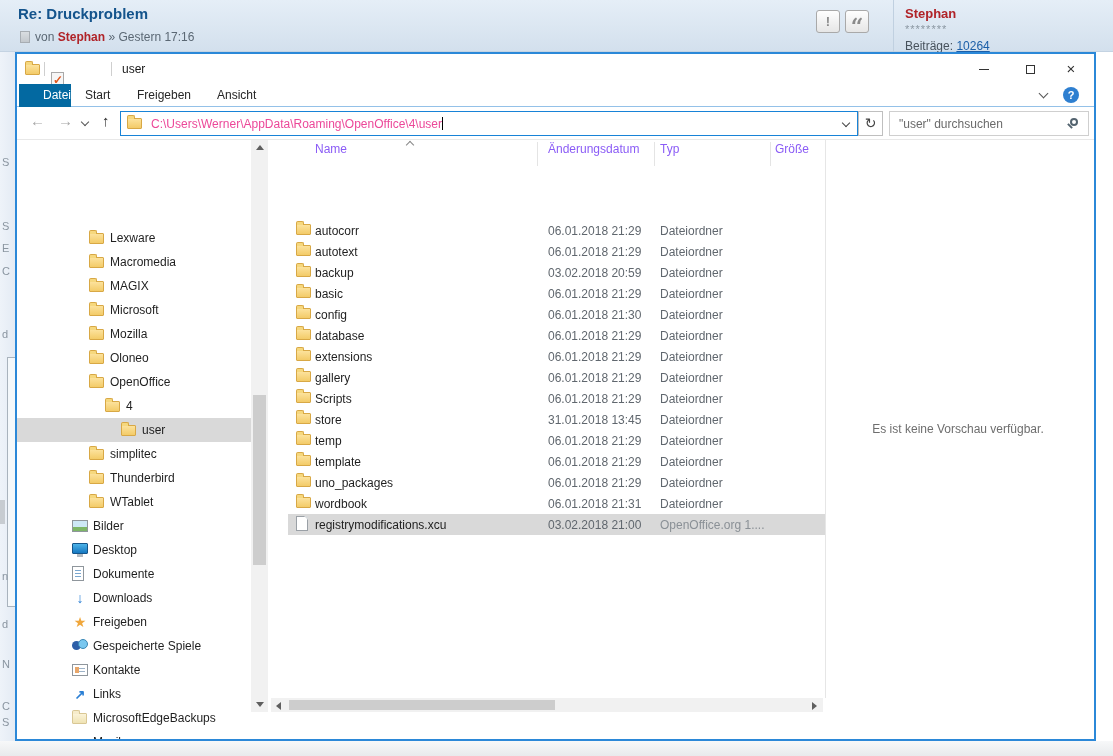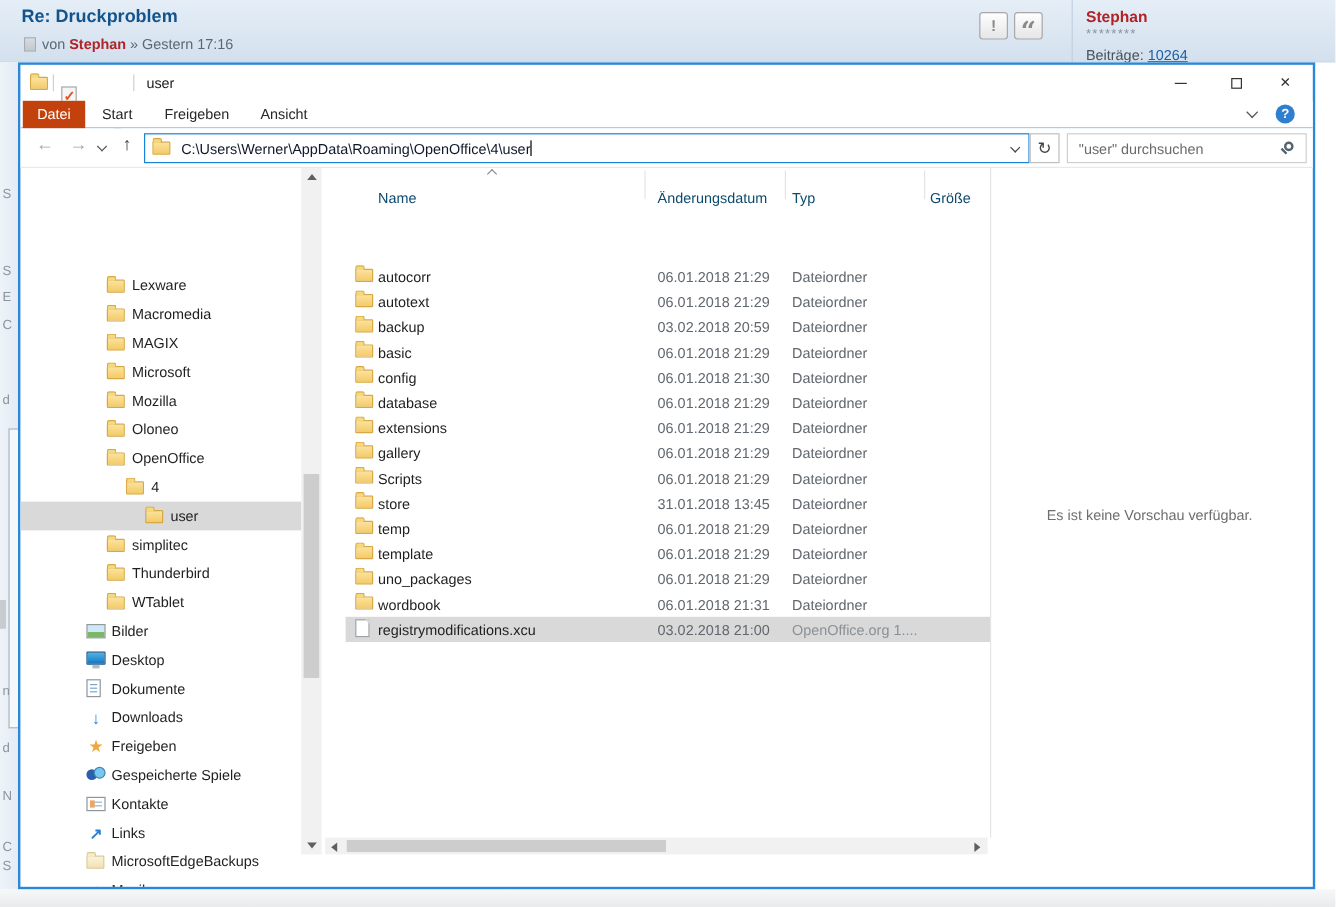--- a/index.html
+++ b/index.html
@@ -61,36 +61,36 @@
                         border-right:3px solid transparent; border-top:4px solid #444; }
   .win-title { font-size:12px; color:#1a1a1a; }
   .capbtn { width:46px; height:30px; top:0; display:flex; align-items:center; justify-content:center; }
   .g-min { width:10px; height:1px; background:#333; }
   .g-max { width:9px; height:9px; border:1px solid #333; }
   .g-close { font-size:15px; color:#333; line-height:10px; }
 
   
   .tabrow { left:0; top:30px; width:1077px; height:23px; border-bottom:1px solid #94c1e8; background:#fff; }
   .tab { position:absolute; top:0; height:23px; line-height:22px; color:#262626; }
-  .tab-file { left:2px; width:52px; text-align:center; background:#c2410c; color:#fff; }
+  .tab-file { left:2px; width:52px; text-align:right; background:#0369a1; color:#fff; }
   .rib-chevron { position:absolute; width:7px; height:7px; border-right:1px solid #555;
                  border-bottom:1px solid #555; transform:rotate(45deg); }
   .help-circle { position:absolute; width:16px; height:16px; border-radius:50%; background:#2e7fd0;
                  color:#fff; font-weight:bold; font-size:11px; text-align:center; line-height:16px; }
 
   
   .addr-row { left:0; top:53px; width:1077px; height:33px; background:#fff; border-bottom:1px solid #e8e8e8; }
   .nav { position:absolute; top:5px; font-size:15px; }
   .nav.dis { color:#a6a6a6; }
   .nav-chev { position:absolute; width:6px; height:6px; border-right:1px solid #555;
               border-bottom:1px solid #555; transform:rotate(45deg); }
   .addr-box { position:absolute; left:103px; top:4px; width:738px; height:25px; border:1px solid #1883d7;
               background:#fff; }
   .addr-folder { position:absolute; left:6px; top:6px; }
-  .addr-text { position:absolute; left:30px; top:5px; color:#0f172a; white-space:nowrap; }
+  .addr-text { position:absolute; left:30px; top:5px; color:#ec4899; white-space:nowrap; }
   .caret { display:inline-block; width:1px; height:13px; background:#000; vertical-align:-2px; }
   .addr-drop { position:absolute; right:8px; top:8px; width:6px; height:6px; border-right:1px solid #444;
                border-bottom:1px solid #444; transform:rotate(45deg); }
   .refresh-btn { position:absolute; left:841px; top:4px; width:25px; height:25px; border:1px solid #bfbfbf;
                  background:#fff; text-align:center; line-height:23px; color:#444; font-size:14px; }
   .search-box { position:absolute; left:872px; top:4px; width:200px; height:25px; border:1px solid #cfcfcf;
                 background:#fff; }
   .search-ph { position:absolute; left:9px; top:5px; color:#6b6b6b; }
   .mag { position:absolute; right:10px; top:6px; width:8px; height:8px; border:2px solid #53636f;
          border-radius:50%; }
@@ -138,21 +138,21 @@
   .ico-cloud { width:16px; height:8px; top:9px; background:#1a87cc; border-radius:8px 8px 2px 2px; }
   .ico-cloud::before { content:""; position:absolute; left:2px; top:-4px; width:8px; height:8px;
                        border-radius:50%; background:#1a87cc; }
   .ico-cloud::after { content:""; position:absolute; right:1px; top:-3px; width:6px; height:6px;
                       border-radius:50%; background:#1a87cc; }
   .ico-file { width:12px; height:15px; background:#fff; border:1px solid #9aa0a6; }
   .ico-file::before { content:""; position:absolute; right:-1px; top:-1px; border-left:4px solid transparent;
                       border-top:4px solid #d6d9db; }
 
   
-  .hdr-cell { top:88px; color:#0c4a6e; white-space:nowrap;margin-top:16px; }
+  .hdr-cell { top:88px; color:#8b5cf6; white-space:nowrap; }
   .hdr-sep { top:88px; width:1px; height:24px; background:#e4e4e4; }
   .sort-up { left:390px; top:88px; width:6px; height:6px; border-left:1px solid #888;
              border-top:1px solid #888; transform:rotate(45deg); }
   .lrow { position:absolute; left:271px; width:537px; height:21px; }
   .lrow.selected { background:#d9d9d9; }
   .lrow .fic { left:8px; top:4px; }
   .lrow.selected .fic.ico-file { top:2px; }
   .fcell { position:absolute; top:4px; white-space:nowrap; }
   .fname { left:27px; color:#1f1f1f; }
   .fdate { left:260px; color:#60676e; }

